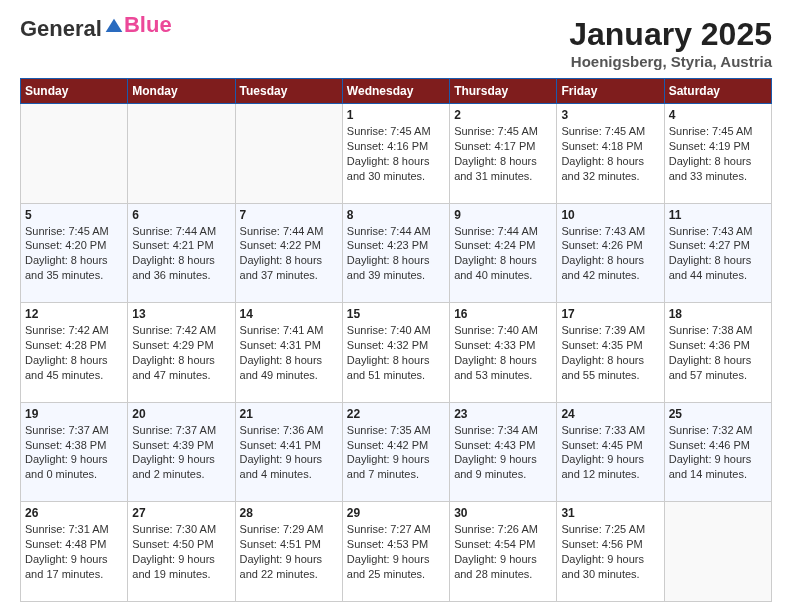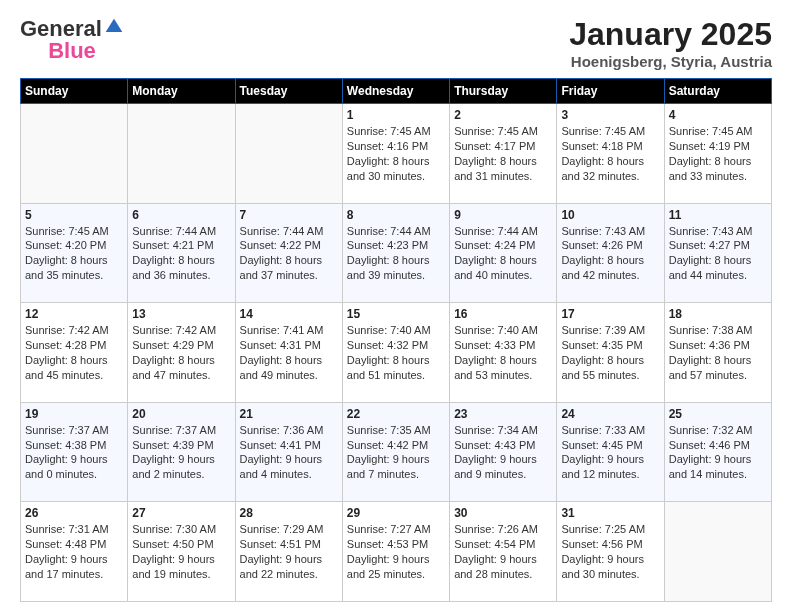--- a/index.html
+++ b/index.html
@@ -18,22 +18,22 @@
       flex-direction: column;
     }
     .header {
       display: flex;
       justify-content: space-between;
       align-items: flex-start;
       margin-bottom: 8px;
     }
     .logo {
       display: flex;
-      flex-direction: column;
-      align-items: center;
+      flex-direction: row;
+      align-items: flex-start;
     }
     .logo-text {
       display: flex;
       align-items: center;
     }
     .logo-general {
       font-size: 22px;
       font-weight: bold;
       color: #333;
     }
@@ -62,21 +62,21 @@
       color: #555;
       font-weight: bold;
     }
     .calendar {
       flex: 1;
       border-collapse: collapse;
       width: 100%;
       table-layout: fixed;
     }
     .calendar th {
-      background-color: #000000;
+      background-color: #7f1d1d;
       color: #fff;
       font-size: 12px;
       font-weight: bold;
       padding: 5px 4px;
       text-align: left;
       border: 1px solid #1a5aad;
     }
     .calendar td {
       border: 1px solid #ccc;
       vertical-align: top;

